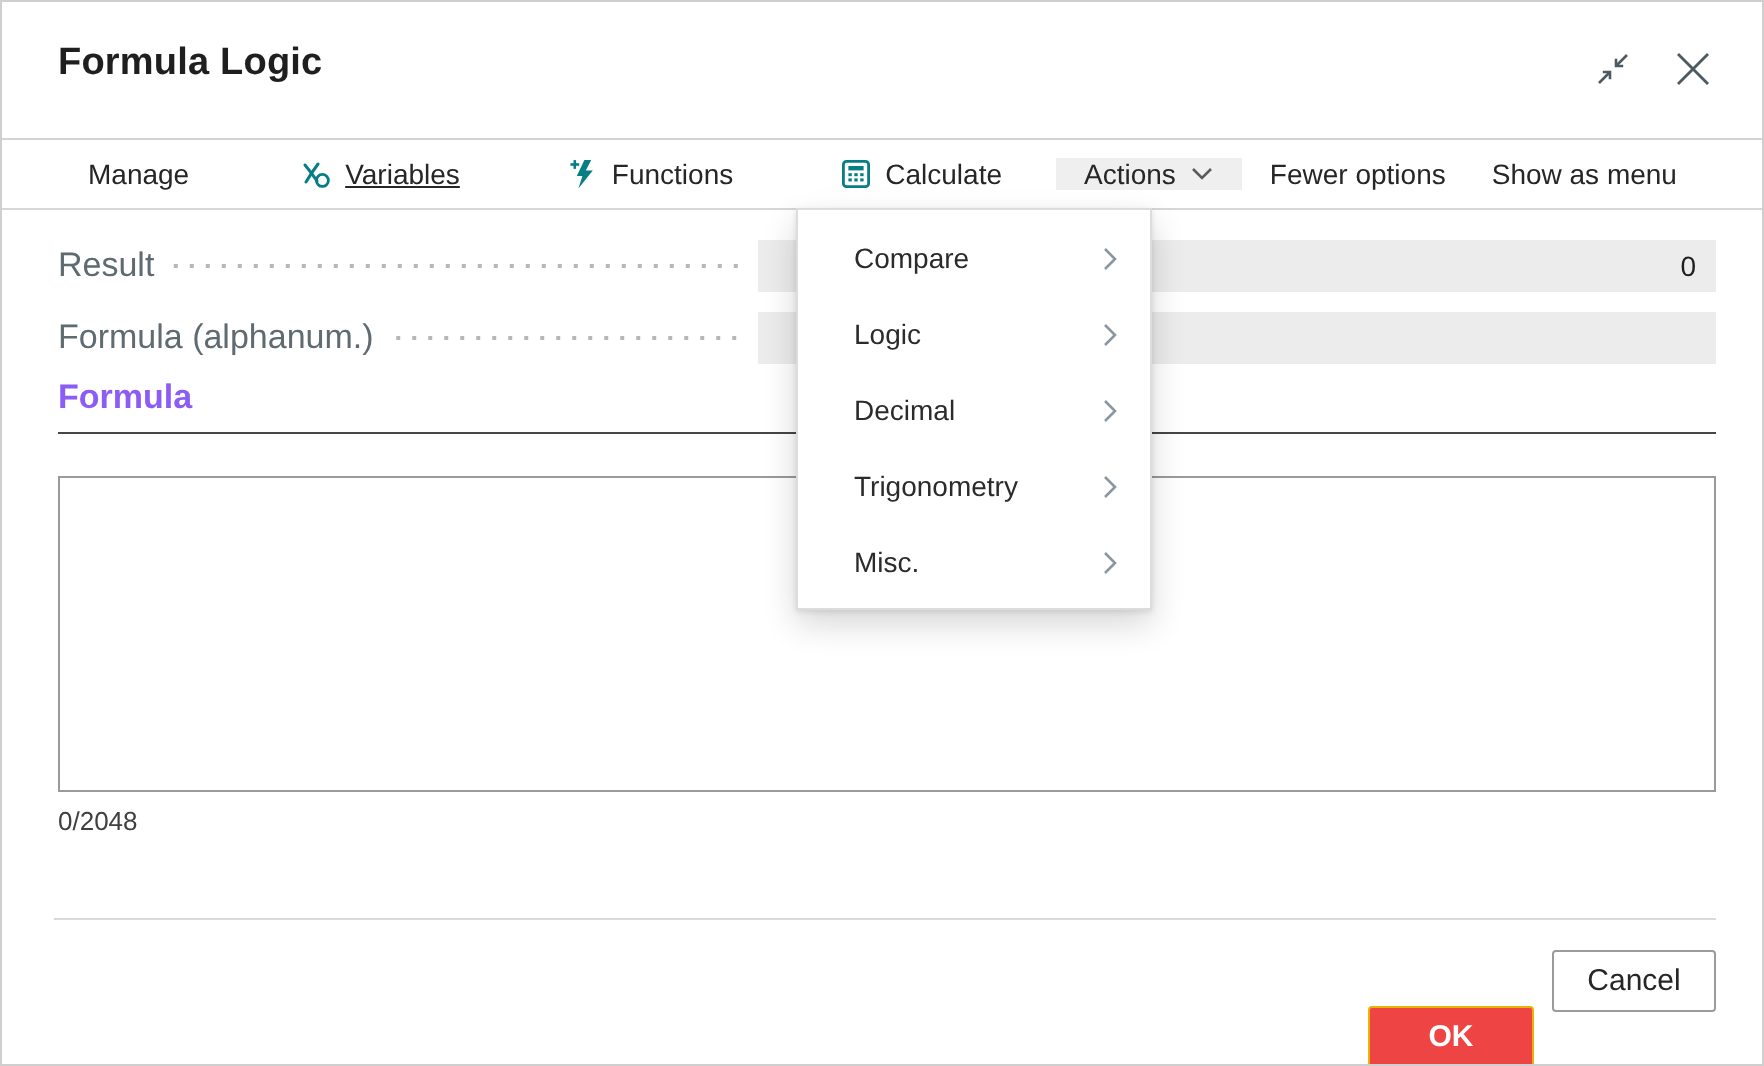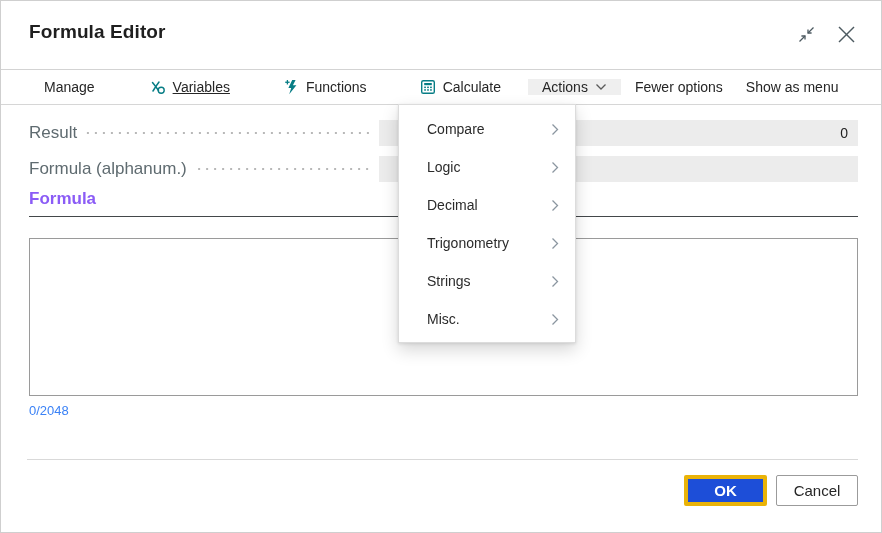--- a/index.html
+++ b/index.html
@@ -139,21 +139,21 @@
     resize: none;
     font-family: "Liberation Sans", "DejaVu Sans", sans-serif;
     font-size: 14px;
     padding: 6px 8px;
     outline: none;
   }
   .char-counter {
     position: absolute;
     left: 28px; top: 402px;
     font-size: 13px;
-    color: #3b82f6;
+    color: #404040;
     text-align: right;
   }
   
   .footer-divider {
     position: absolute;
     left: 26px; top: 458px;
     width: 831px;
     height: 1px;
     background: #d9d9d9;
   }
@@ -166,23 +166,24 @@
     font-weight: 700;
     border-radius: 2px;
     cursor: pointer;
     display: flex;
     align-items: center;
     justify-content: center;
   }
   .btn-ok {
     left: 683px;
     width: 83px;
-    background: #1d4ed8;
+    background: #ef4444;
     color: #ffffff;
-    border: 4px solid #eab308;
+    border: 1px solid #eab308;
+    margin-top: 28px;
   }
   .btn-cancel {
     left: 775px;
     width: 82px;
     background: #ffffff;
     color: #262626;
     border: 1px solid #9b9b9b;
     font-weight: 400;
   }
   
@@ -207,21 +208,21 @@
   }
   .menu-item .mi-label { flex: 1; }
   
   .icon { display: inline-flex; align-items: center; justify-content: center; }
 </style>
 </head>
 <body>
 
 <div class="dialog">
 
-  <div class="title">Formula Editor</div>
+  <div class="title">Formula Logic</div>
   <div class="win-controls">
     <button class="win-btn" title="">
       <svg width="17" height="17" viewBox="0 0 17 17" fill="none" stroke="#4d5a61" stroke-width="1.3">
         <line x1="15.5" y1="1.5" x2="10" y2="7"></line>
         <polyline points="10,3.4 10,7 13.6,7" fill="none"></polyline>
         <line x1="1.5" y1="15.5" x2="7" y2="10"></line>
         <polyline points="3.4,10 7,10 7,13.6" fill="none"></polyline>
       </svg>
     </button>
     <button class="win-btn" title="">
@@ -337,28 +338,20 @@
     </div>
     <div class="menu-item">
       <span class="mi-label">Trigonometry</span>
       <span class="icon">
         <svg width="8" height="13" viewBox="0 0 8 13" fill="none" stroke="#8b96a0" stroke-width="1.3">
             <polyline points="1.5,1.5 6.5,6.5 1.5,11.5"></polyline>
           </svg>
       </span>
     </div>
     <div class="menu-item">
-      <span class="mi-label">Strings</span>
-      <span class="icon">
-        <svg width="8" height="13" viewBox="0 0 8 13" fill="none" stroke="#8b96a0" stroke-width="1.3">
-            <polyline points="1.5,1.5 6.5,6.5 1.5,11.5"></polyline>
-          </svg>
-      </span>
-    </div>
-    <div class="menu-item">
       <span class="mi-label">Misc.</span>
       <span class="icon">
         <svg width="8" height="13" viewBox="0 0 8 13" fill="none" stroke="#8b96a0" stroke-width="1.3">
             <polyline points="1.5,1.5 6.5,6.5 1.5,11.5"></polyline>
           </svg>
       </span>
     </div>
   </div>
 
 </div>

